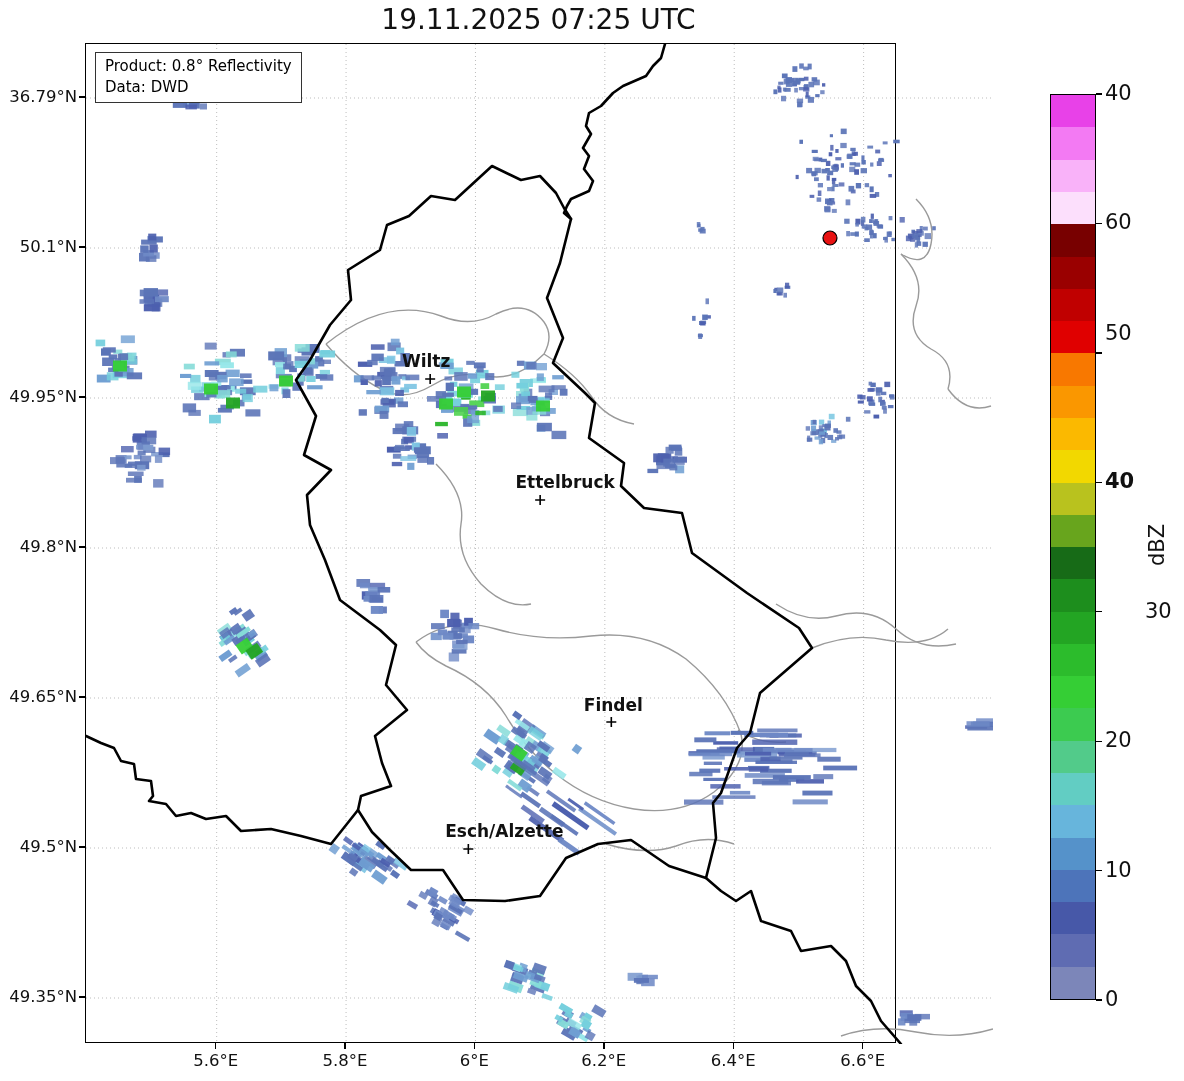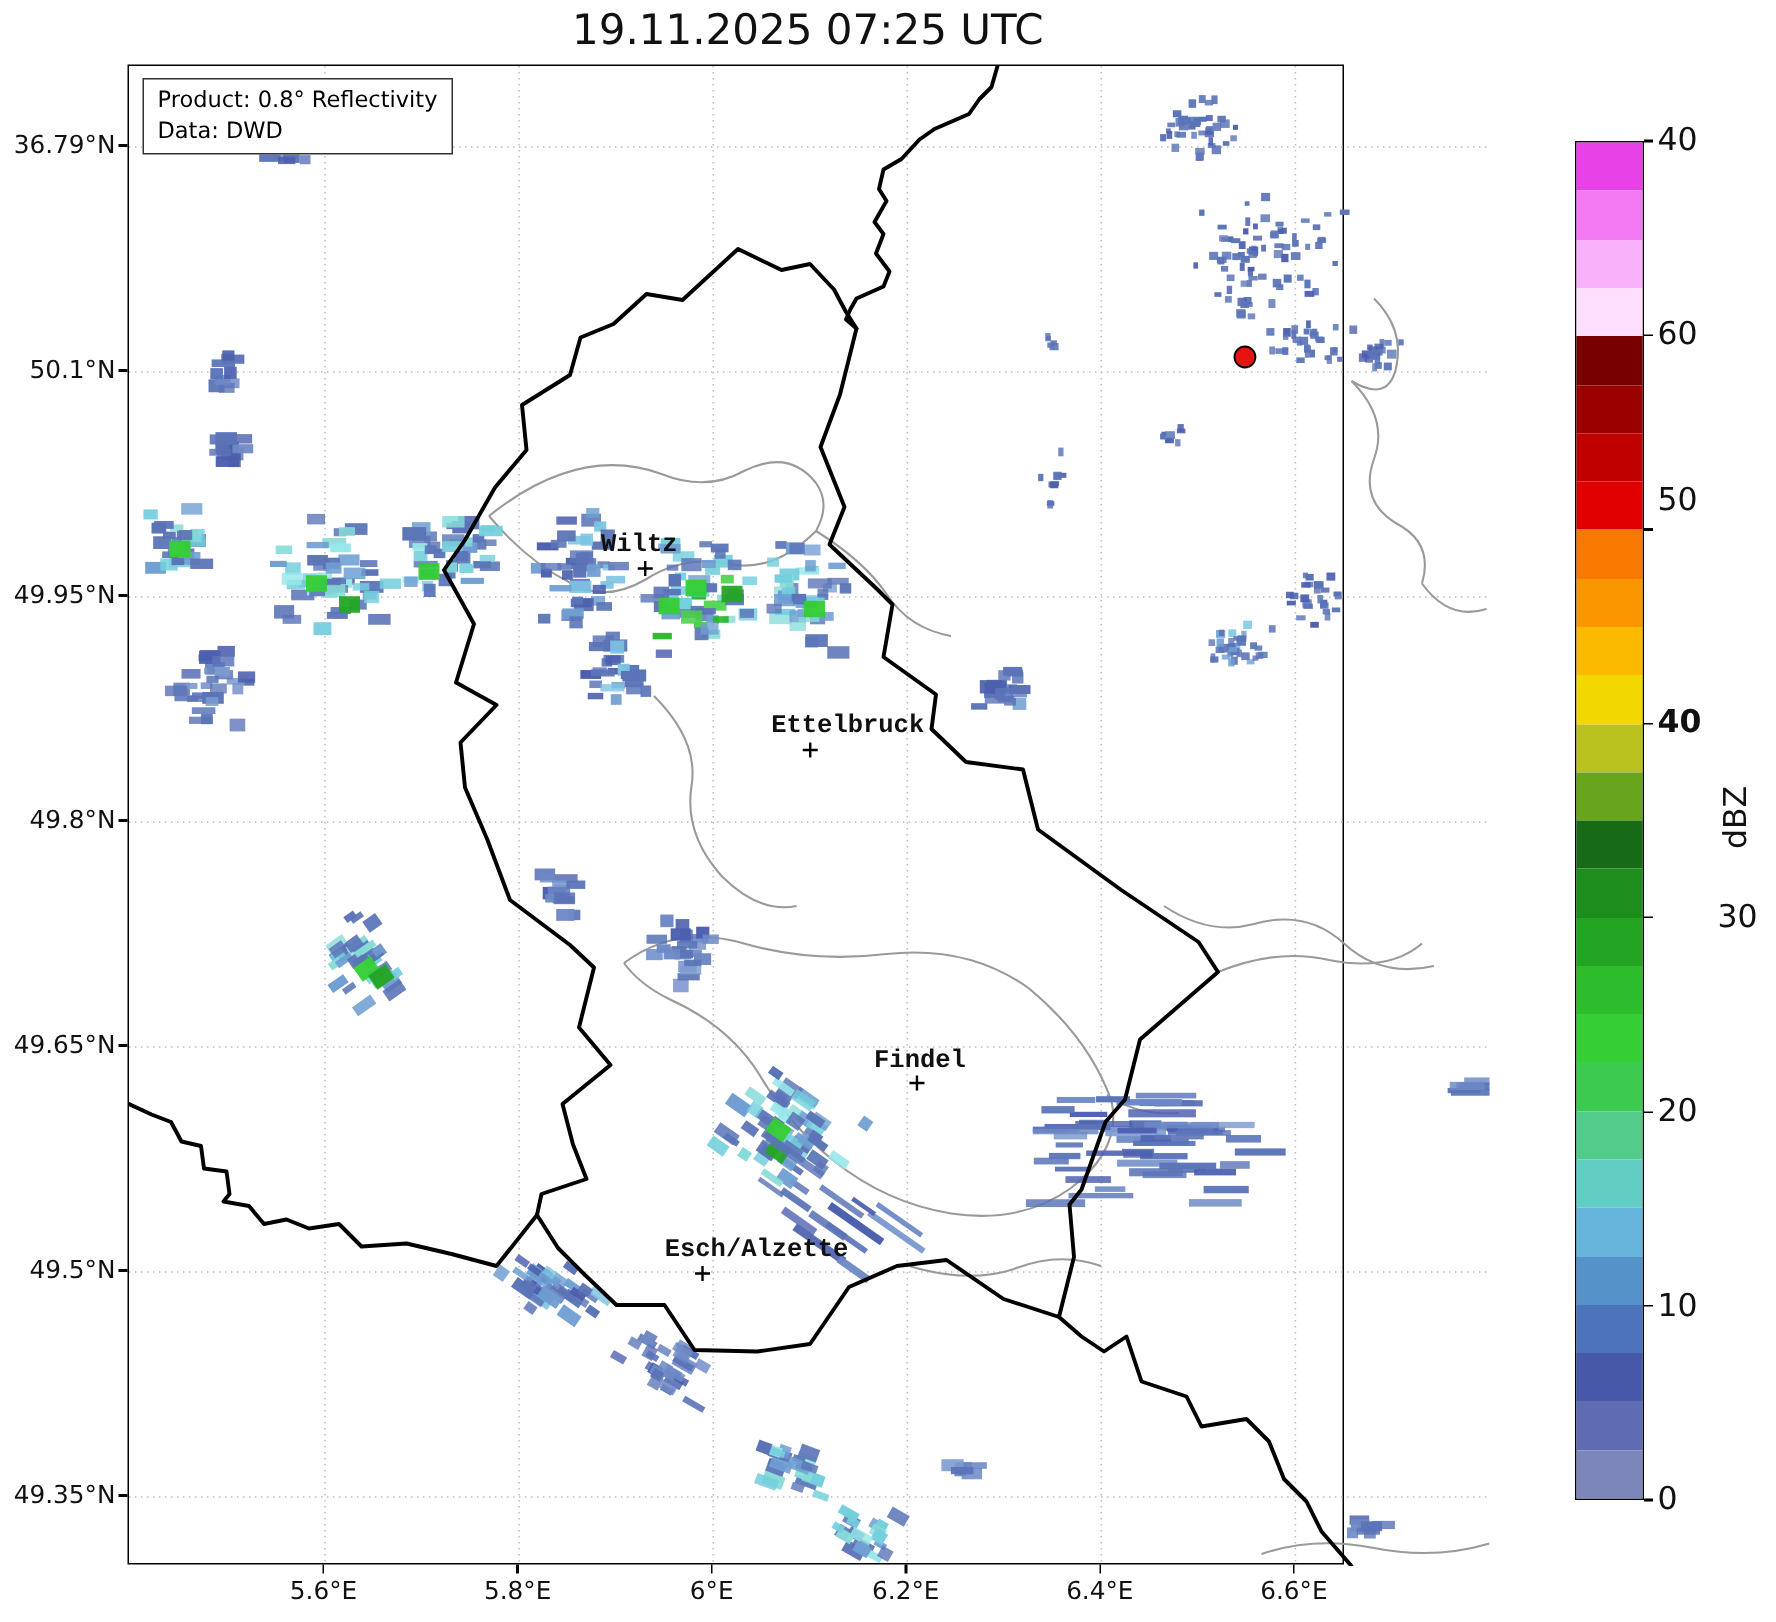--- a/index.html
+++ b/index.html
@@ -1,18 +1,18 @@
 <!DOCTYPE html>
 <html><head>
 <meta charset="utf-8">
 <style>
   html,body{margin:0;padding:0;background:#fff;}
   body{width:1184px;height:1081px;position:relative;font-family:"DejaVu Sans","Liberation Sans",sans-serif;color:#000;overflow:hidden;}
   #title{position:absolute;left:85px;top:3px;width:907px;text-align:center;font-size:28px;color:#111;}
-  #plot{position:absolute;left:85px;top:43px;width:811px;height:1000px;border:1.5px solid #000;box-sizing:border-box;background:#fff;font-family:Liberation Mono, monospace;}
+  #plot{position:absolute;left:85px;top:43px;width:811px;height:1000px;border:1.5px solid #000;box-sizing:border-box;background:#fff;}
   #mapsvg{position:absolute;left:0;top:0;overflow:hidden;}
   #infobox{position:absolute;left:95px;top:52px;background:#fff;border:1.2px solid #333;padding:3px 9px 4px 9px;font-size:15px;line-height:1.4;z-index:5;}
   .ytick-label{position:absolute;font-size:16.5px;text-align:right;width:75px;left:2px;color:#111;}
   .xtick-label{position:absolute;font-size:16.5px;text-align:center;width:80px;top:1051px;color:#111;}
   .tickmark{position:absolute;background:#000;}
   #colorbar{position:absolute;left:1050px;top:94px;width:46px;height:906px;border:1.2px solid #000;box-sizing:border-box;display:flex;flex-direction:column-reverse;}
   #colorbar .seg{flex:1 1 auto;}
   .cbtick-label{position:absolute;left:1105px;font-size:21px;color:#111;}
   #cblabel{position:absolute;left:1157px;top:545px;transform:translate(-50%,-50%) rotate(-90deg);font-size:21px;color:#111;white-space:nowrap;}
 </style>

